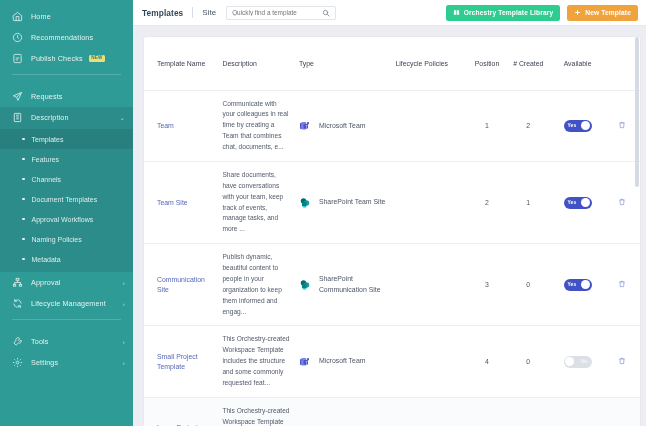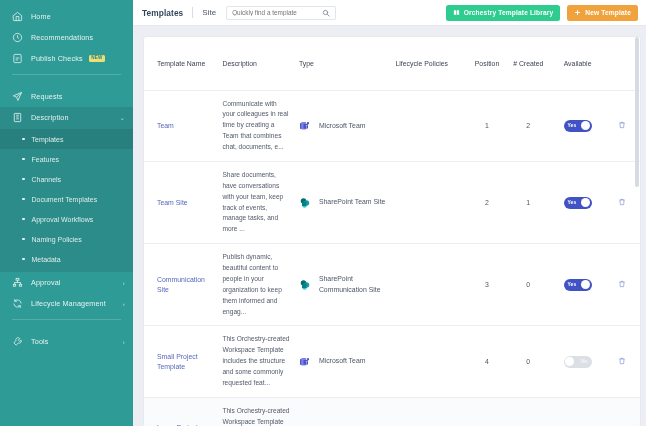--- a/index.html
+++ b/index.html
@@ -323,20 +323,30 @@
     <div class="nav-divider"></div>
 
     <div class="nav-group">
       <div class="nav-item">
         <span class="ico">
           <svg width="11" height="11" viewBox="0 0 24 24" fill="none" stroke="currentColor" stroke-width="2" stroke-linejoin="round">
               <path d="M15 4a5 5 0 0 0-6.5 6.3L4 15l5 5 4.7-4.5A5 5 0 0 0 20 9l-3 3-3-3 3-3z"></path>
             </svg>
         </span>
         <span class="nav-label">Tools</span>
+        <span class="chev">›</span>
+      </div>
+      <div class="nav-item">
+        <span class="ico">
+          <svg width="11" height="11" viewBox="0 0 24 24" fill="none" stroke="currentColor" stroke-width="2">
+              <circle cx="12" cy="12" r="3"></circle>
+              <path d="M12 2v3M12 19v3M2 12h3M19 12h3M5 5l2 2M17 17l2 2M19 5l-2 2M7 17l-2 2"></path>
+            </svg>
+        </span>
+        <span class="nav-label">Settings</span>
         <span class="chev">›</span>
       </div>
     </div>
   </aside>
 
   <section class="main">
 
     <div class="topbar">
       <span class="crumb-title">Templates</span>
       <span class="crumb-sep"></span>

